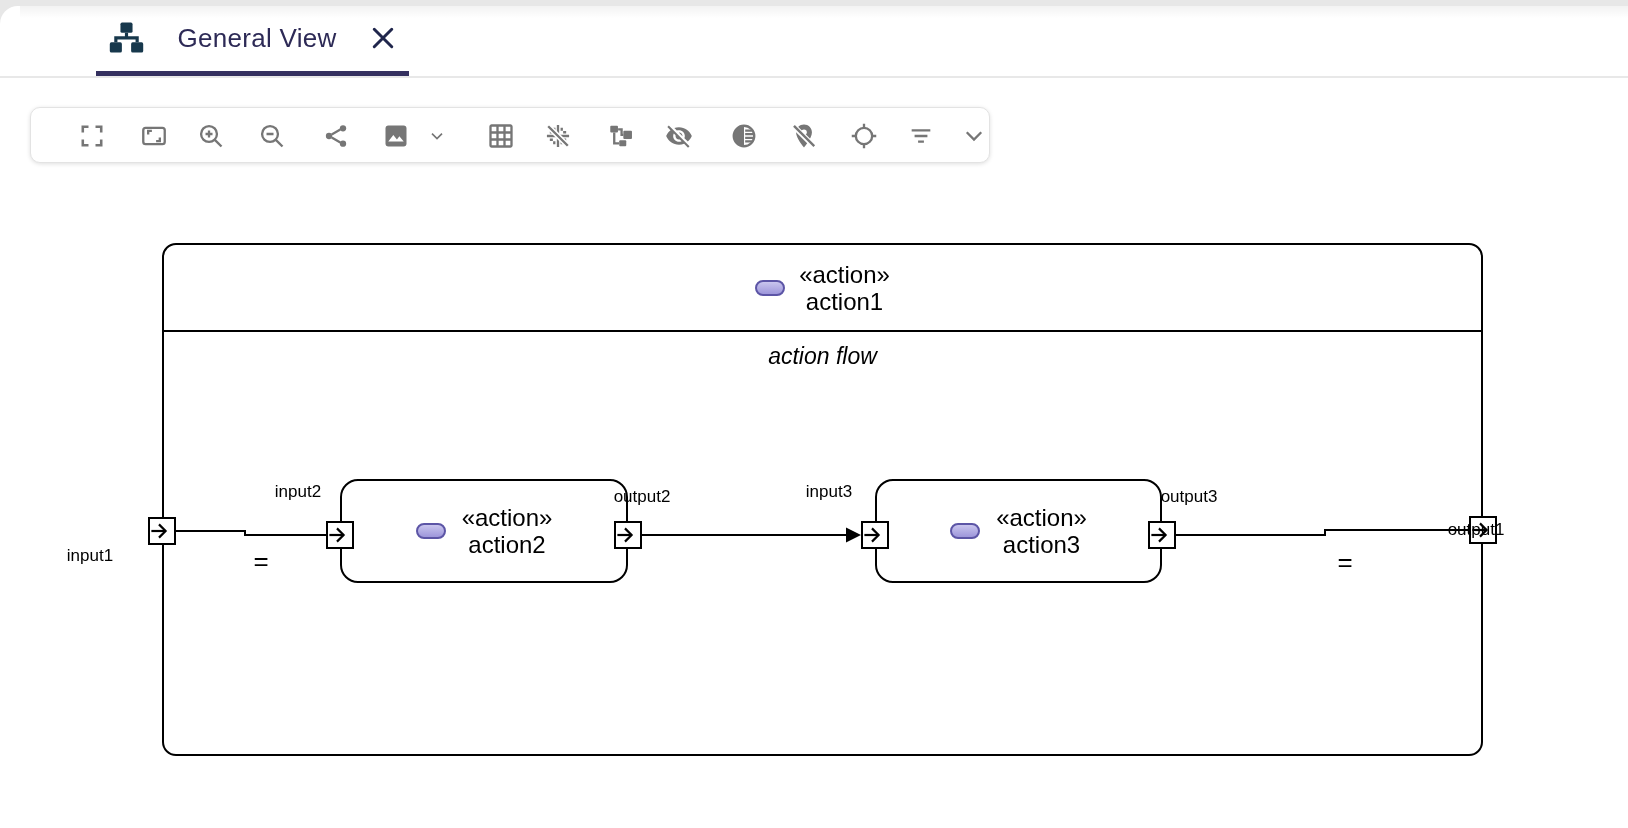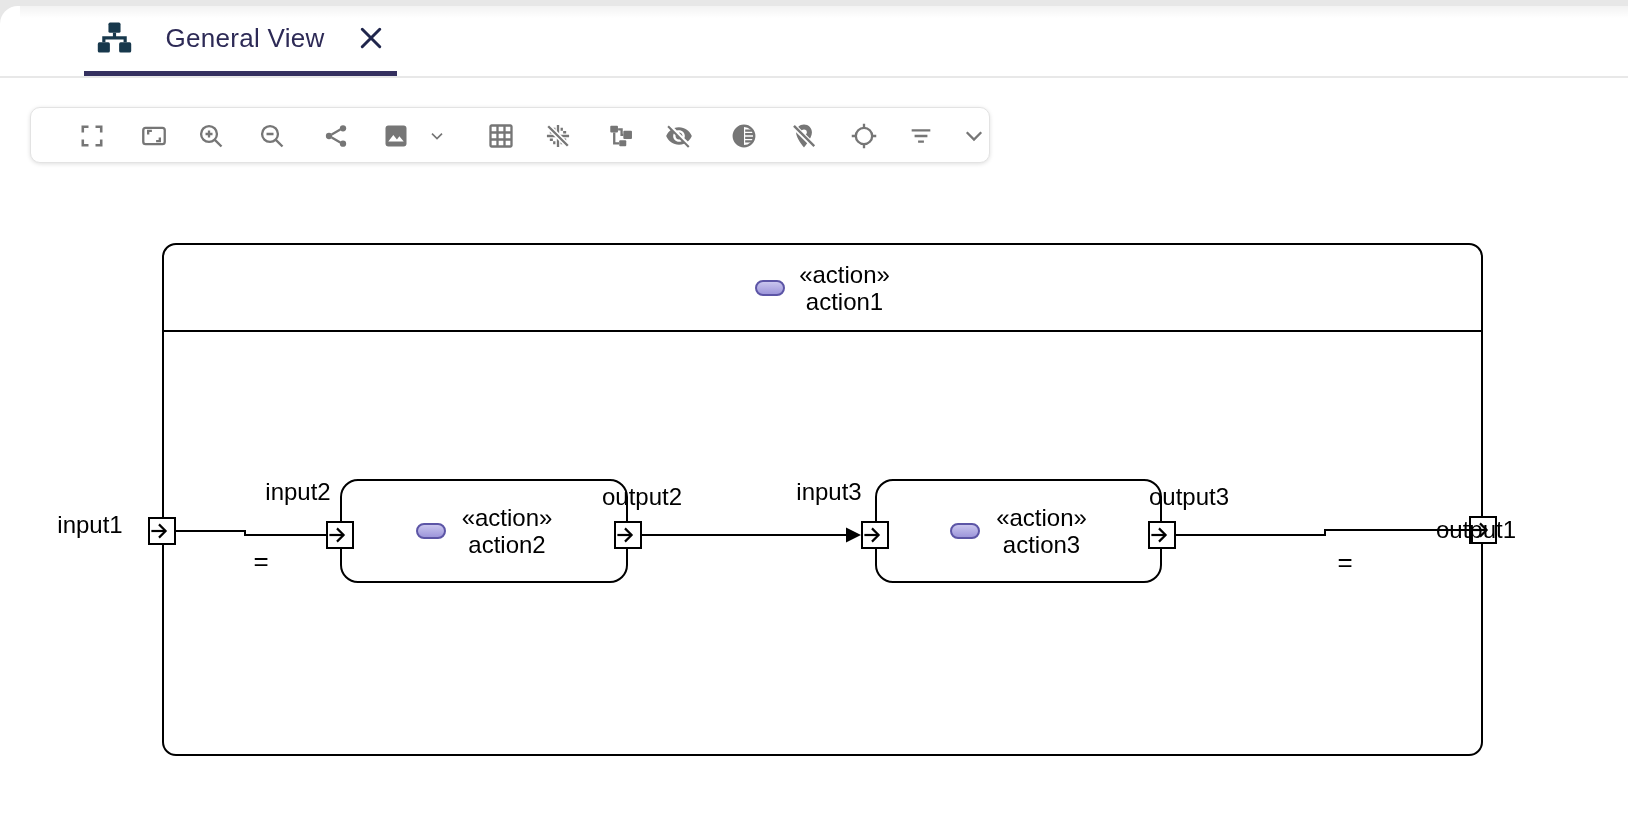--- a/index.html
+++ b/index.html
@@ -13,21 +13,21 @@
     position:absolute;left:0;top:6px;right:0;bottom:0;
     background:#fff;border-top-left-radius:18px;overflow:hidden;
   }
   .stage{position:absolute;left:0;top:-6px;width:1628px;height:828px;}
   .top-fade{position:absolute;left:20px;top:6px;width:1608px;height:12px;
     background:linear-gradient(rgba(0,0,0,.05),rgba(0,0,0,0));pointer-events:none;}
 
   
   .tab-divider{position:absolute;left:0;top:76px;width:1628px;height:2px;background:#e8e8e8;}
   .tab{
-    position:absolute;left:84px;top:5px;width:313px;height:71px;
+    position:absolute;left:96px;top:5px;width:313px;height:71px;
     display:flex;align-items:center;justify-content:center;gap:31px;
     border-bottom:5px solid #34305f;box-sizing:border-box;cursor:pointer;background:#fff;
   }
   .tab-label{font-size:26px;font-weight:500;color:#2d2a56;letter-spacing:.3px;white-space:nowrap;}
   .tab-tree{width:39px;height:35px;flex:none;}
   .tab-close{width:30px;height:30px;flex:none;cursor:pointer;}
 
   
   .toolbar{
     position:absolute;left:30px;top:107px;width:960px;height:56px;
@@ -68,21 +68,21 @@
   .stack{text-align:center;font-size:24px;line-height:27px;color:#000;white-space:nowrap;}
   .wires{position:absolute;left:0;top:0;pointer-events:none;}
   .wire{fill:none;stroke:#000;stroke-width:2;pointer-events:stroke;}
   .port{
     position:absolute;width:28px;height:28px;background:#fff;border:2px solid #000;
     box-sizing:border-box;cursor:pointer;
   }
   .port svg{width:22px;height:22px;display:block;margin:1px 0 0 0;}
   .dlabel{
     position:absolute;transform:translate(-50%,-50%);
-    font-size:24px;color:#000;white-space:nowrap;
+    font-size:17px;color:#000;white-space:nowrap;
   }
   .eq{font-size:26px;}
 </style>
 </head>
 <body>
 
 <div class="panel">
   <div class="stage">
 
     <div class="tab-divider"></div>
@@ -240,20 +240,21 @@
     <div class="diagram">
 
       <div class="root">
         <div class="root-header">
           <span class="chip"></span>
           <div class="stack">
             <div>«action»</div>
             <div>action1</div>
           </div>
         </div>
+        <div class="flow-label">action flow</div>
       </div>
 
       <div class="node a2">
         <span class="chip"></span>
         <div class="stack">
           <div>«action»</div>
           <div>action2</div>
         </div>
       </div>
 
@@ -302,21 +303,21 @@
           <path d="M9.8 4.8 17 12l-7.2 7.2" stroke="#000" stroke-width="2.4" fill="none"></path>
         </svg>
       </div>
       <div class="port" style="left:1469px;top:516px">
         <svg viewBox="0 0 24 24">
           <path d="M1.5 12h15.5" stroke="#000" stroke-width="2.4" fill="none"></path>
           <path d="M9.8 4.8 17 12l-7.2 7.2" stroke="#000" stroke-width="2.4" fill="none"></path>
         </svg>
       </div>
 
-      <div class="dlabel" style="left:90px;top:525px">input1</div>
+      <div class="dlabel" style="left:90px;top:556px">input1</div>
       <div class="dlabel" style="left:298px;top:492px">input2</div>
       <div class="dlabel" style="left:642px;top:497px">output2</div>
       <div class="dlabel" style="left:829px;top:492px">input3</div>
       <div class="dlabel" style="left:1189px;top:497px">output3</div>
       <div class="dlabel" style="left:1476px;top:530px">output1</div>
 
       <div class="dlabel eq" style="left:261px;top:561px">=</div>
       <div class="dlabel eq" style="left:1345px;top:562px">=</div>
 
     </div>

